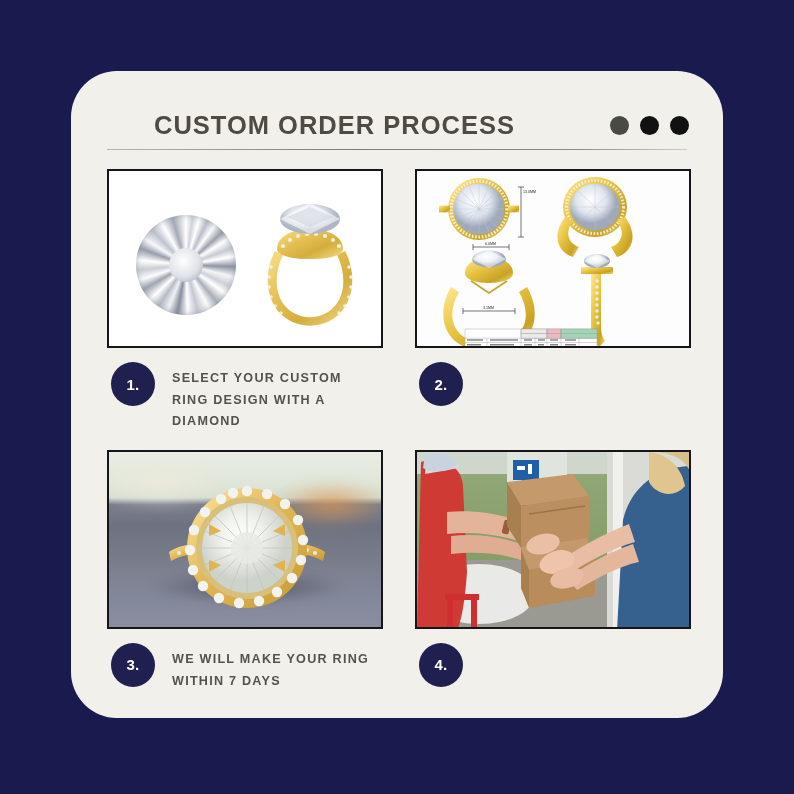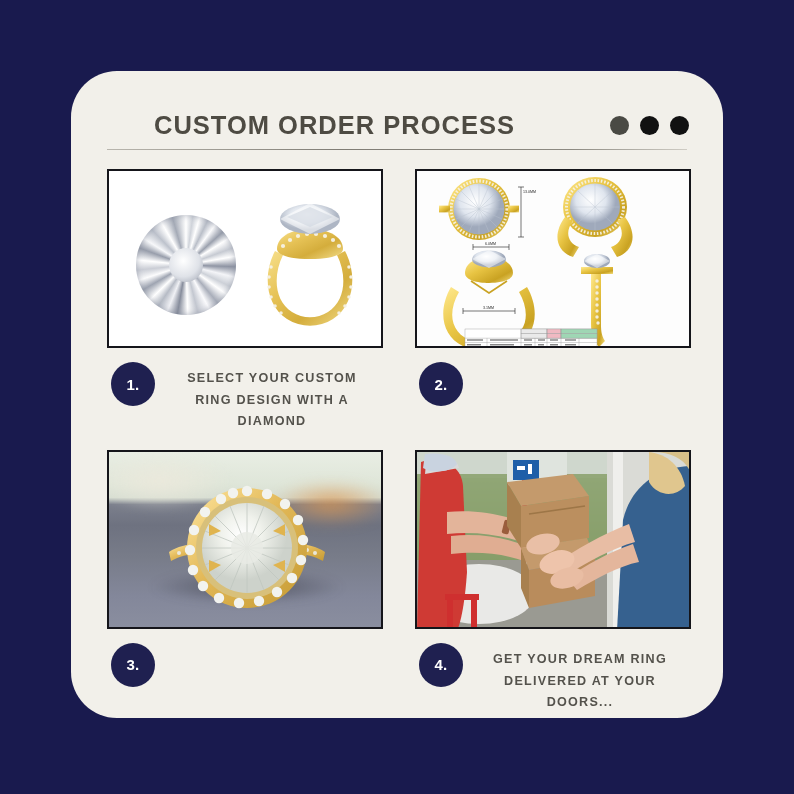--- a/index.html
+++ b/index.html
@@ -126,21 +126,20 @@
   }
   .caption-text {
     font-size: 12.6px;
     font-weight: bold;
     line-height: 1.72;
     letter-spacing: 1.25px;
     color: #54524c;
     padding-top: 6px;
     max-width: 200px;
     text-transform: uppercase;
-    text-align: center;
   }
 
   
   .img1 { background: #ffffff; }
   .diamond {
     position: absolute;
     left: 27px;
     top: 44px;
     width: 100px;
     height: 100px;
@@ -510,20 +509,21 @@
 
               <path d="M100 72 L112 79 L100 84 Z" fill="#e0b44f"></path>
               <path d="M176 72 L164 79 L176 84 Z" fill="#e0b44f"></path>
               <path d="M100 120 L112 113 L100 108 Z" fill="#e0b44f"></path>
               <path d="M176 120 L164 113 L176 108 Z" fill="#e0b44f"></path>
             </svg>
           </div>
         </div>
         <div class="caption">
           <div class="badge">3.</div>
+          <div class="caption-text">WE WILL MAKE YOUR RING WITHIN 7 DAYS</div>
         </div>
       </div>
 
       <div class="step">
         <div class="thumb">
           <div class="canvas img4">
             <svg viewBox="0 0 276 179" width="276" height="179" style="position:absolute;inset:0">
 
               <rect x="0" y="0" width="276" height="26" fill="#cfd7cd"></rect>
               <rect x="0" y="22" width="276" height="96" fill="#88a06a" opacity="0.85"></rect>
@@ -577,19 +577,18 @@
               <path d="M216 92 C192 100, 168 114, 150 126 L160 138 C180 126, 202 114, 222 110 Z" fill="#e4b69c"></path>
 
               <ellipse cx="140" cy="110" rx="18" ry="11" fill="#eec4ab" transform="rotate(-18 140 110)"></ellipse>
               <ellipse cx="150" cy="126" rx="17" ry="10" fill="#e9bda3" transform="rotate(-16 150 126)"></ellipse>
               <ellipse cx="126" cy="92" rx="17" ry="10" fill="#e9bfa6" transform="rotate(-14 126 92)"></ellipse>
             </svg>
           </div>
         </div>
         <div class="caption">
           <div class="badge">4.</div>
-          <div class="caption-text">GET YOUR DREAM RING DELIVERED AT YOUR DOORS...</div>
         </div>
       </div>
 
     </div>
   </div>
 </div>
 
 </body></html>

